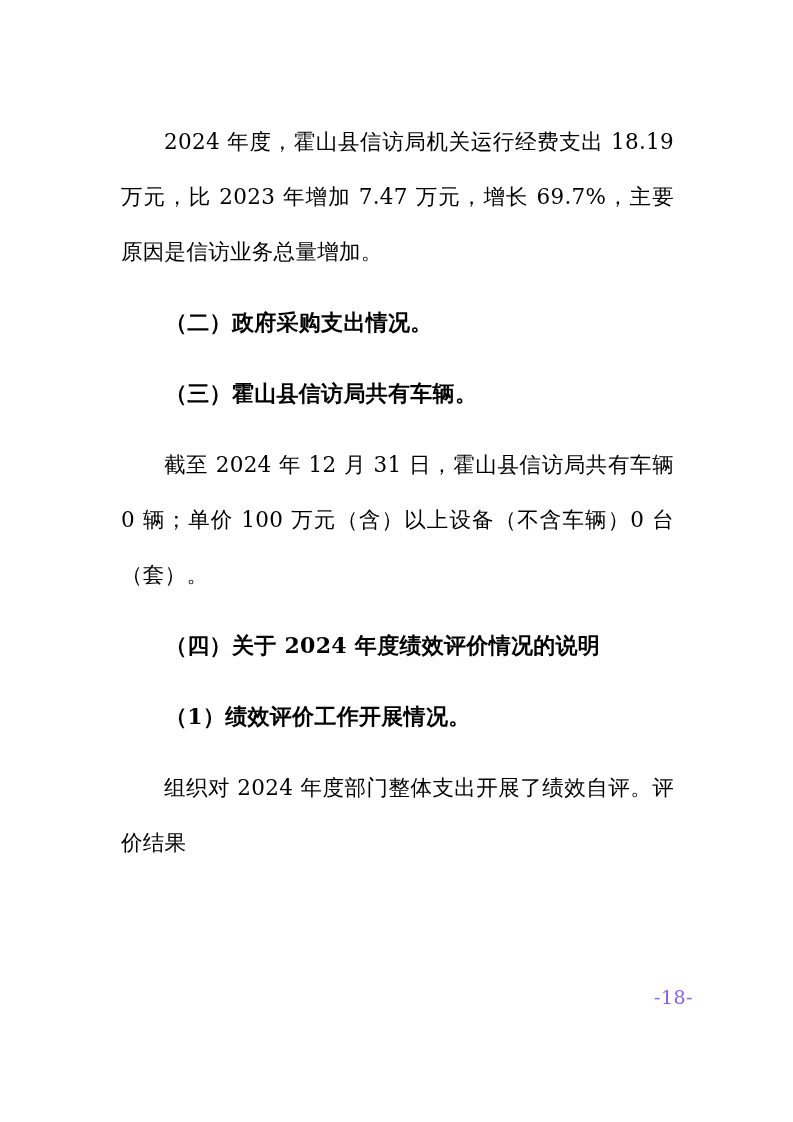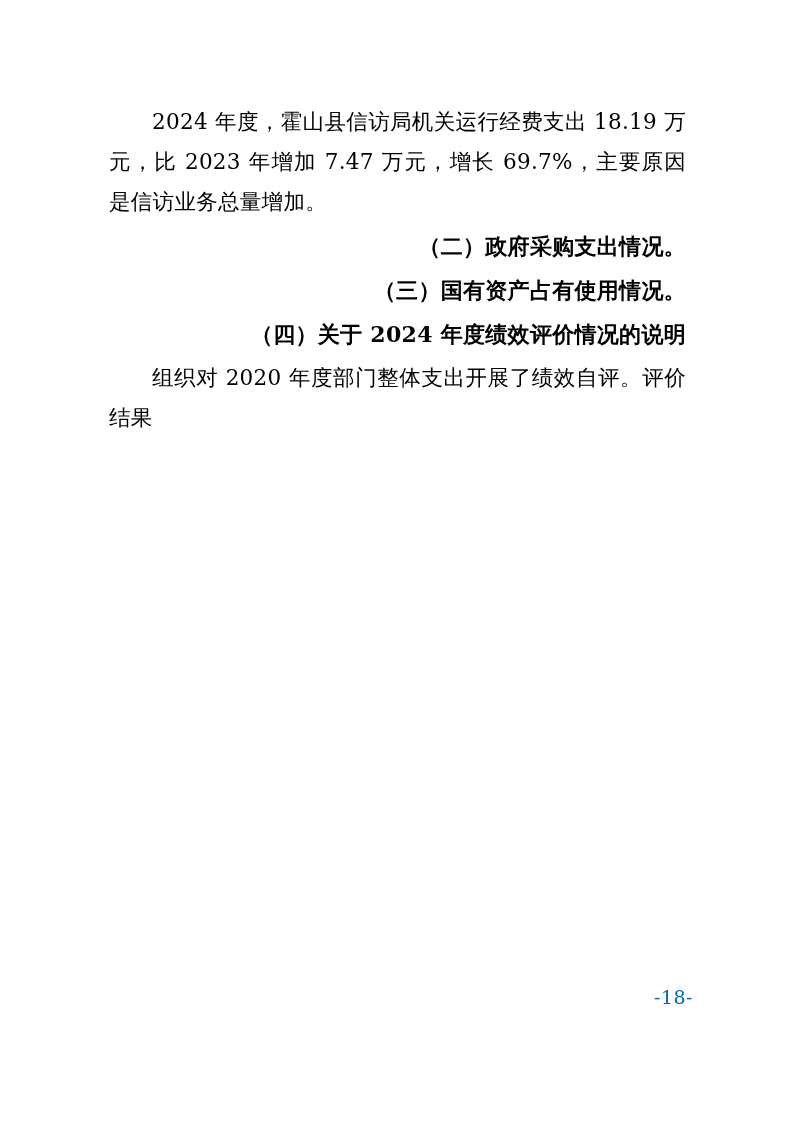--- a/index.html
+++ b/index.html
@@ -15,48 +15,50 @@
     box-sizing: border-box;
     padding: 98px 103px 0 105px;
     font-family: "DejaVu Serif", "Liberation Serif", serif;
     color: #000000;
     overflow: hidden;
   }
   .doc-body {
     width: 100%;
   }
   .para {
-    margin: 4px;
+    margin: 16px;
     font-size: 21.5px;
-    line-height: 40px;
+    line-height: 55px;
     text-align: justify;
     text-justify: inter-ideograph;
     text-indent: 2em;
     letter-spacing: 0.3px;
     word-break: break-all;
   }
   .para.heading {
     font-weight: bold;
-    text-align: right;
+    text-align: left;
     font-size: 22px;
   }
   .page-number {
     position: absolute;
     top: 986px;
     right: 100px;
     font-size: 19px;
     letter-spacing: 0.5px;
-    color: #0369a1;
+    color: #8b5cf6;
   }
 </style>
 </head>
 <body>
 
 <div class="page">
   <div class="doc-body">
       <p class="para body">2024 年度，霍山县信访局机关运行经费支出 18.19 万元，比 2023 年增加 7.47 万元，增长 69.7%，主要原因是信访业务总量增加。</p>
       <p class="para heading">（二）政府采购支出情况。</p>
-      <p class="para heading">（三）国有资产占有使用情况。</p>
+      <p class="para heading">（三）霍山县信访局共有车辆。</p>
+      <p class="para body">截至 2024 年 12 月 31 日，霍山县信访局共有车辆 0 辆；单价 100 万元（含）以上设备（不含车辆）0 台（套）。</p>
       <p class="para heading">（四）关于 2024 年度绩效评价情况的说明</p>
-      <p class="para body">组织对 2020 年度部门整体支出开展了绩效自评。评价结果</p>
+      <p class="para heading">（1）绩效评价工作开展情况。</p>
+      <p class="para body">组织对 2024 年度部门整体支出开展了绩效自评。评价结果</p>
     </div>
   <div class="page-number">-18-</div>
 </div>
 
 </body></html>

